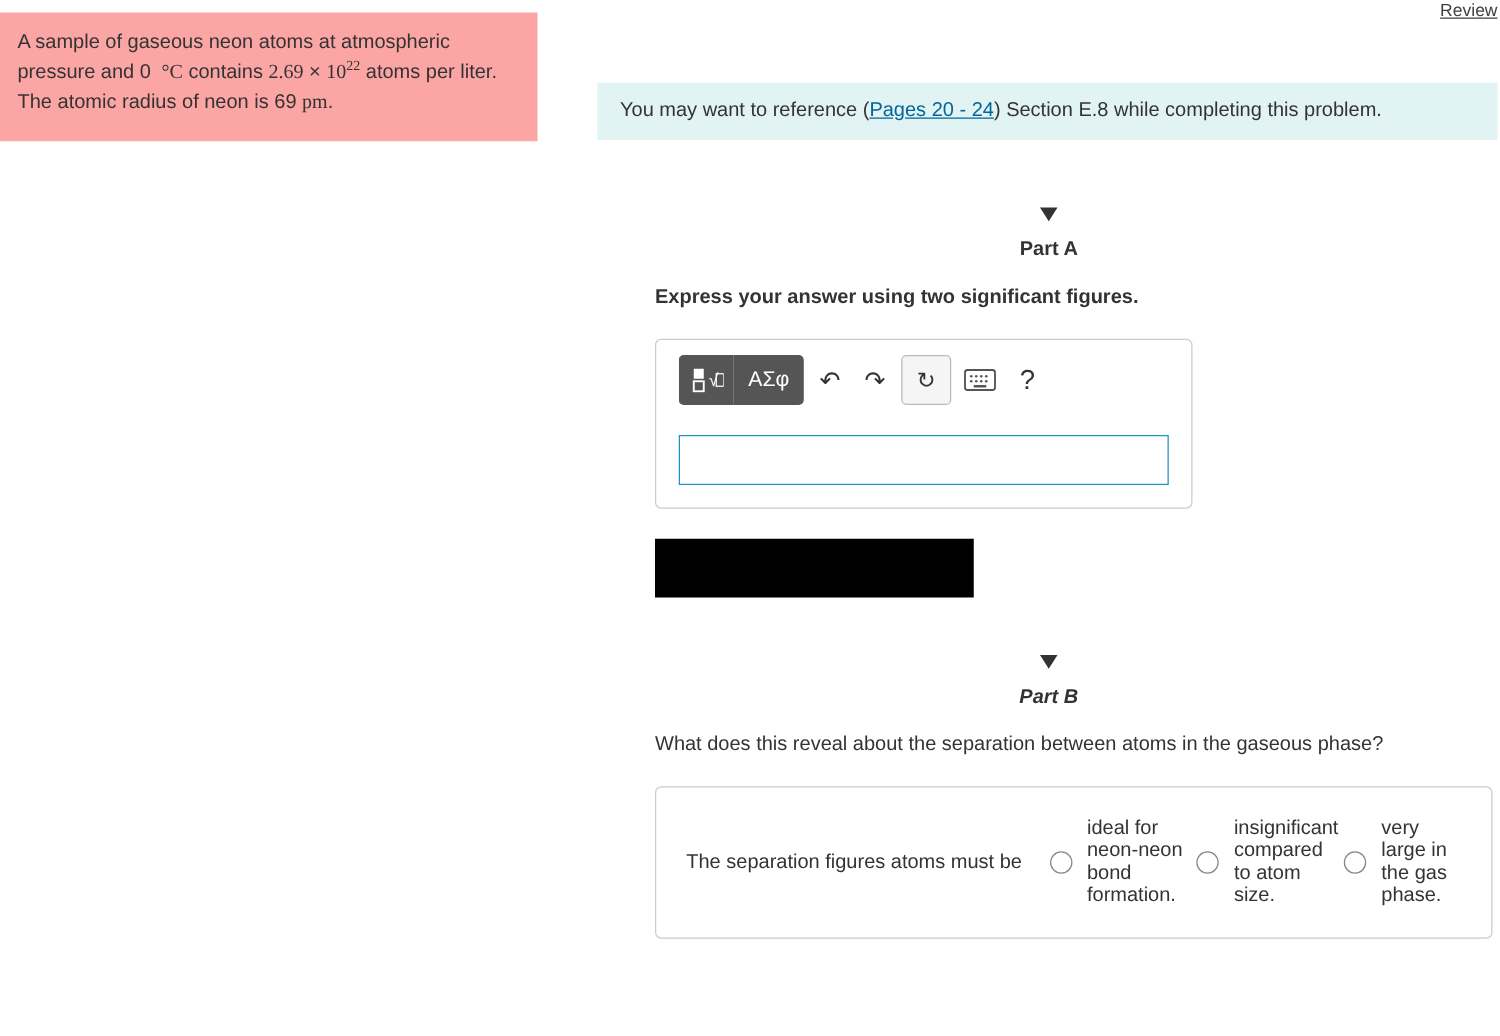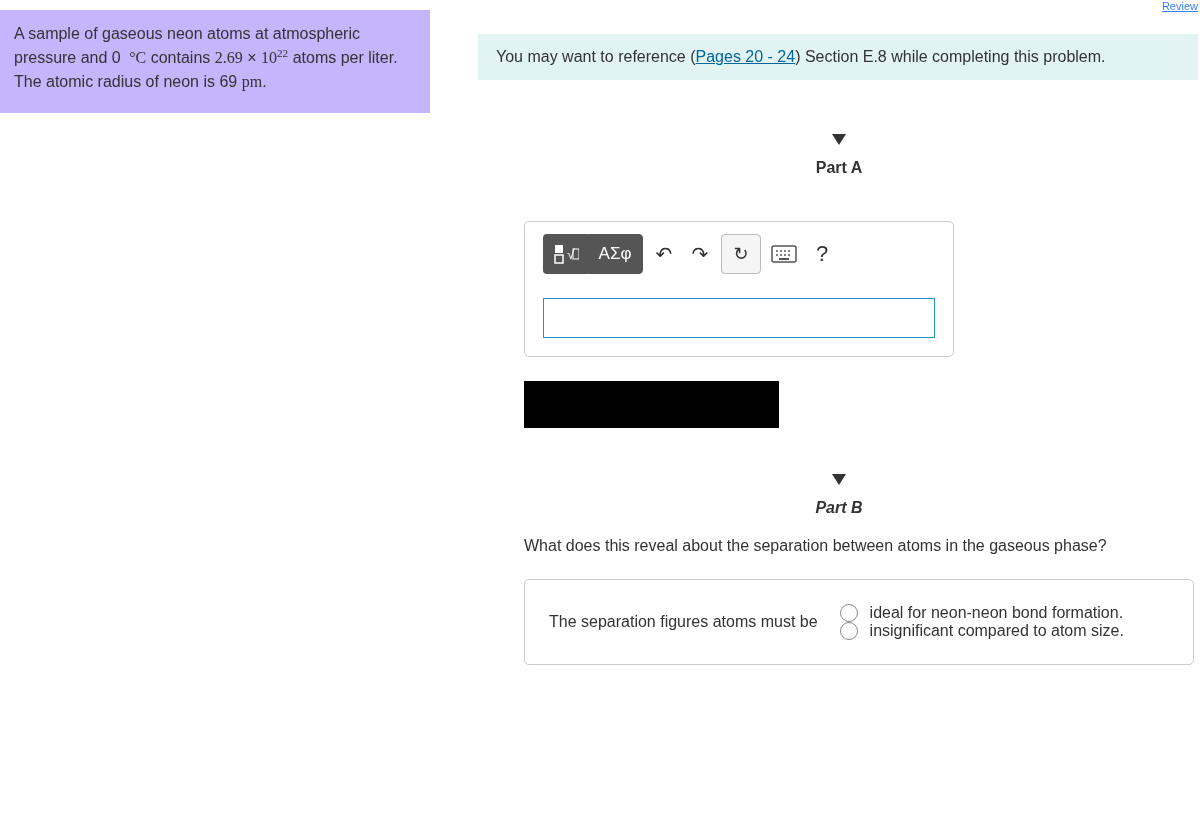--- a/index.html
+++ b/index.html
@@ -10,45 +10,45 @@
     color: #333;
     background: #fff;
     width: 1200px;
     height: 829px;
     position: relative;
   }
   .review-link {
     position: absolute;
     top: 0;
     right: 2px;
-    color: #3b82f6;
+    color: #404040;
     text-decoration: underline;
-    font-size: 11px;
+    font-size: 14px;
   }
   .left-panel {
     position: absolute;
     left: 0;
     top: 10px;
     width: 430px;
-    background: #c4b5fd;
+    background: #fca5a5;
     padding: 12px 14px 20px 14px;
     font-size: 16px;
     line-height: 1.45;
     color: #333;
   }
   .right-panel {
     position: absolute;
     left: 478px;
     top: 10px;
     right: 0;
   }
   .hint-box {
     background: #e2f3f4;
     padding: 14px 18px;
-    margin-top: 24px;
+    margin-top: 56px;
     margin-right: 2px;
     font-size: 16px;
     color: #333;
   }
   .hint-box a { color: #006699; text-decoration: underline; }
   .part-header {
     display: flex;
     align-items: center;
     gap: 14px;
     padding: 18px 14px 6px 14px;
@@ -109,21 +109,21 @@
     border: 1px solid #ccc;
     border-radius: 5px;
     padding: 24px 24px;
     margin-top: 24px;
     margin-right: 6px;
     display: flex;
     align-items: center;
     gap: 22px;
   }
   .stem { font-size: 16px; white-space: nowrap; }
-  .options { display: flex; flex-direction: column; }
+  .options { display: flex; flex-direction: row; }
   .opt { display: flex; align-items: center; gap: 12px; font-size: 16px; cursor: pointer; }
   .radio {
     width: 18px; height: 18px; border: 1.5px solid #888; border-radius: 50%;
     flex-shrink: 0;
   }
   sup { font-size: 0.7em; }
 </style>
 </head>
 <body>
 
@@ -144,20 +144,21 @@
   <div class="hint-box">
     <span>You may want to reference (</span><a href="#">Pages 20 - 24</a><span>) Section E.8 while completing this problem.</span>
   </div>
 
   <div class="part-header" style="margin-top:36px;">
     <div class="tri"></div>
     <span>Part A</span>
   </div>
 
   <div class="part-body">
+    <div class="question-line bold">Express your answer using two significant figures.</div>
 
     <div class="answer-box">
       <div class="toolbar">
         <div class="tbtn-group">
           <div class="tbtn dark">
             <svg width="26" height="22">
               <rect x="2" y="2" width="8" height="8" fill="#fff"></rect>
               <rect x="2" y="12" width="8" height="8" fill="none" stroke="#fff" stroke-width="1.5"></rect>
               <text x="14" y="16" fill="#fff" font-size="14">√</text>
               <rect x="20" y="6" width="6" height="10" fill="none" stroke="#fff" stroke-width="1"></rect>
@@ -212,17 +213,21 @@
       <div class="stem">The separation figures atoms must be</div>
       <div class="options">
         <label class="opt">
           <span class="radio"></span>
           <span>ideal for neon-neon bond formation.</span>
         </label>
         <label class="opt">
           <span class="radio"></span>
           <span>insignificant compared to atom size.</span>
         </label>
+        <label class="opt">
+          <span class="radio"></span>
+          <span>very large in the gas phase.</span>
+        </label>
       </div>
     </div>
   </div>
 
 </div>
 
 </body></html>

